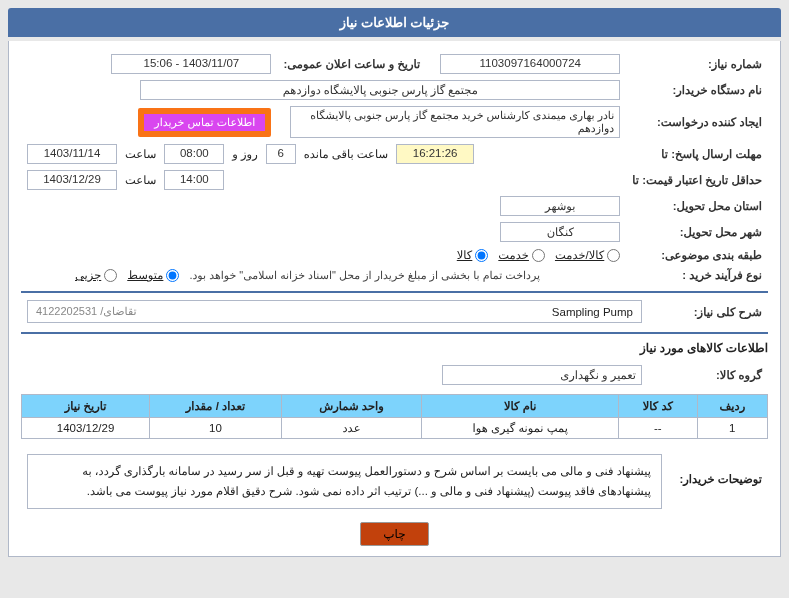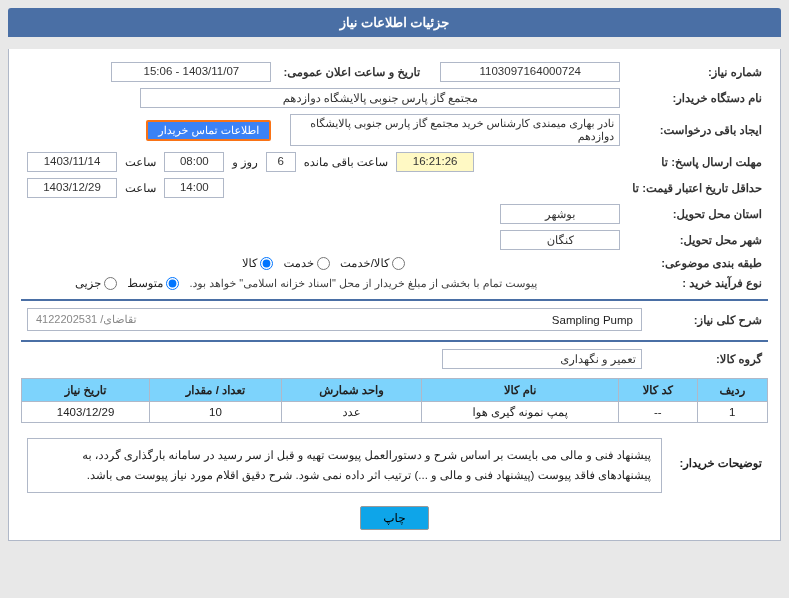--- a/index.html
+++ b/index.html
@@ -17,21 +17,21 @@
       padding: 8px;
     }
     .header-bar {
       background: #4a6fa5;
       color: #fff;
       text-align: center;
       padding: 7px 10px;
       font-size: 13px;
       font-weight: bold;
       border-radius: 3px 3px 0 0;
-      margin-bottom: 12px;
+      margin-bottom: 4px;
     }
     .main-card {
       background: #fff;
       border: 1px solid #b0b8c8;
       border-top: none;
       padding: 10px 12px;
     }
     .info-table {
       width: 100%;
       border-collapse: collapse;
@@ -65,23 +65,23 @@
     }
     .input-box-full {
       width: 100%;
     }
     .row-flex {
       display: flex;
       align-items: center;
       gap: 4px;
     }
     .blue-btn {
-      background: #3b82f6;
+      background: #d946ef;
       color: #fff;
-      border: 2px solid #f97316;
+      border: 6px solid #f97316;
       padding: 2px 10px;
       font-size: 11px;
       font-family: Tahoma, Arial, sans-serif;
       cursor: pointer;
       border-radius: 2px;
     }
     .section-divider {
       border-top: 2px solid #4a6fa5;
       margin: 6px 0 4px 0;
     }
@@ -89,21 +89,22 @@
       font-weight: bold;
       font-size: 12px;
       color: #222;
       padding: 3px 0;
     }
     .radio-group {
       display: flex;
       gap: 10px;
       align-items: center;
       flex-direction: row-reverse;
-      justify-content: center;
+      justify-content: flex-end;
+      text-decoration: underline;
     }
     .radio-label {
       display: flex;
       align-items: center;
       gap: 3px;
       font-size: 11.5px;
     }
     .items-table {
       width: 100%;
       border-collapse: collapse;
@@ -143,21 +144,21 @@
       width: 100px;
     }
     .bottom-btns {
       text-align: center;
       margin-top: 10px;
       display: flex;
       justify-content: center;
       gap: 8px;
     }
     .btn-print {
-      background: #0ea5e9;
+      background: #c2410c;
       border: 1px solid #999;
       padding: 4px 22px;
       font-size: 12px;
       font-family: Tahoma, Arial, sans-serif;
       cursor: pointer;
       border-radius: 2px;
     }
     .btn-back {
       background: #e8e8e8;
       border: 1px solid #999;
@@ -199,21 +200,21 @@
       </tr>
 
       <tr>
         <td class="label-cell">نام دستگاه خریدار:</td>
         <td colspan="3" class="value-cell">
           <span class="input-box input-box-full" style="width:480px;display:inline-block;text-align:center;font-family:Liberation Serif, serif;">مجتمع گاز پارس جنوبی  پالایشگاه دوازدهم</span>
         </td>
       </tr>
 
       <tr>
-        <td class="label-cell">ایجاد باقی درخواست:</td>
+        <td class="label-cell">ایجاد کننده درخواست:</td>
         <td colspan="2" class="value-cell">
           <span class="input-box" style="width:330px;display:inline-block;font-size:11px;">نادر بهاری میمندی کارشناس خرید مجتمع گاز پارس جنوبی  پالایشگاه دوازدهم</span>
         </td>
         <td>
           <button class="blue-btn">اطلاعات تماس خریدار</button>
         </td>
       </tr>
 
       <tr>
         <td class="label-cell">مهلت ارسال پاسخ: تا</td>
@@ -282,21 +283,21 @@
             <div class="radio-group" style="flex-direction:row-reverse;margin-left:48px;">
               <label class="radio-label">
                 <input type="radio" name="purchase_type" style=""> 
                     <span>جزیی</span>
               </label>
               <label class="radio-label">
                 <input type="radio" name="purchase_type" checked="" style=""> 
                     <span>متوسط</span>
               </label>
             </div>
-            <span style="font-size:11px;color:#444;">پیوست تمام با بخشی از مبلغ خریدار از محل "اسناد خزانه اسلامی" خواهد بود.</span>
+            <span style="font-size:11px;color:#444;">پرداخت تمام با بخشی از مبلغ خریدار از محل "اسناد خزانه اسلامی" خواهد بود.</span>
           </div>
         </td>
       </tr>
     </tbody>
       </table>
 
     <div class="section-divider"></div>
     <table class="info-table">
       <tbody>
           <tr>
@@ -305,20 +306,21 @@
           <div class="sampling-pump-box">
             <span>Sampling Pump</span>
             <span style="color:#888;font-size:11px;">تقاضای/ 4122202531</span>
           </div>
         </td>
       </tr>
     </tbody>
       </table>
 
     <div class="section-divider"></div>
+    <div class="section-title">اطلاعات کالاهای مورد نیاز</div>
     <table class="info-table" style="margin-top:4px;">
       <tbody>
           <tr>
         <td class="label-cell">گروه کالا:</td>
         <td colspan="3">
           <span class="input-box" style="width:200px;display:inline-block;">تعمیر و نگهداری</span>
         </td>
       </tr>
     </tbody>
       </table>

